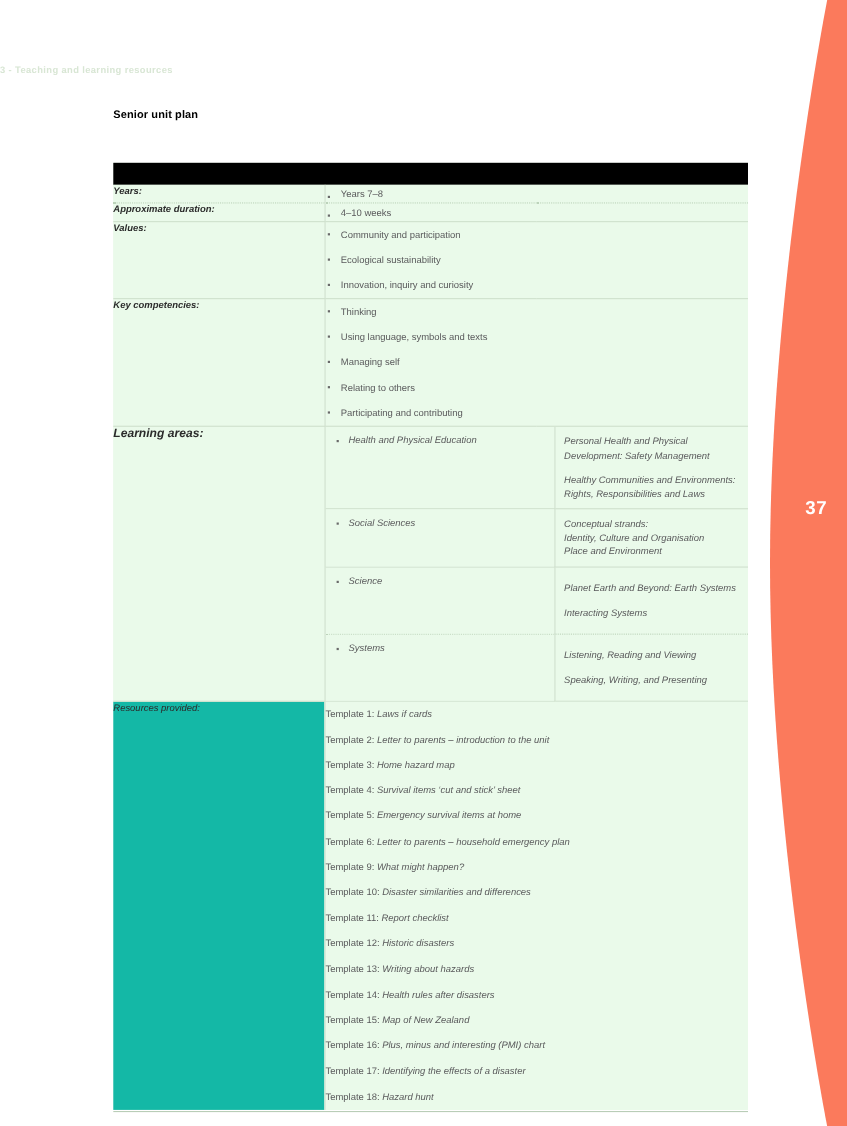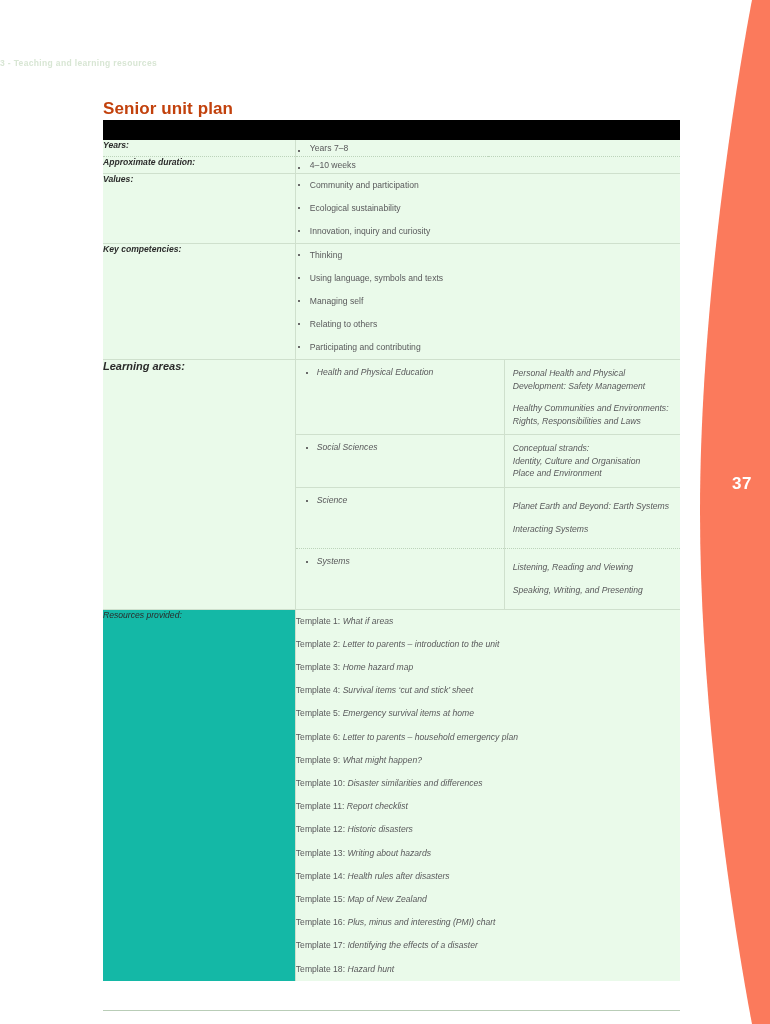--- a/index.html
+++ b/index.html
@@ -19,21 +19,21 @@
   .side-band {
     position: absolute;
     top: 0;
     right: 0;
     width: 80px;
     height: 1024px;
     pointer-events: none;
   }
   .page-number {
     position: absolute;
-    top: 474px;
+    top: 452px;
     right: 18px;
     color: #ffffff;
     font-size: 17px;
     font-weight: bold;
     letter-spacing: 0.5px;
   }
 
   
   .running-header {
     position: absolute;
@@ -44,30 +44,30 @@
     font-weight: bold;
     letter-spacing: 0.35px;
     color: #d8e6d4;
   }
 
   
   .page-title {
     position: absolute;
     top: 99px;
     left: 103px;
-    font-size: 17px;
-    font-weight: bold;
-    color: #c2410c;
+    font-size: 10px;
+    font-weight: bold;
+    color: #000000;
     letter-spacing: 0.1px;
   }
 
   
   .plan-table {
     position: absolute;
-    top: 120px;
+    top: 148px;
     left: 103px;
     width: 577px;
     border-collapse: collapse;
     table-layout: fixed;
     background: #eafaea;
   }
   .plan-table td {
     vertical-align: top;
     padding: 0;
   }
@@ -321,21 +321,21 @@
         </tr>
       </tbody>
           </table>
     </td>
   </tr>
 
   <tr>
     <td class="res-label">Resources provided:</td>
     <td class="res-cell" colspan="2">
       <ul class="res-list">
-        <li><span>Template 1: </span><span class="tpl-title">What if areas</span></li>
+        <li><span>Template 1: </span><span class="tpl-title">Laws if cards</span></li>
         <li><span>Template 2: </span><span class="tpl-title">Letter to parents – introduction to the unit</span></li>
         <li><span>Template 3: </span><span class="tpl-title">Home hazard map</span></li>
         <li><span>Template 4: </span><span class="tpl-title">Survival items ‘cut and stick’ sheet</span></li>
         <li><span>Template 5: </span><span class="tpl-title">Emergency survival items at home</span></li>
         <li><span>Template 6: </span><span class="tpl-title">Letter to parents – household emergency plan</span></li>
         <li><span>Template 9: </span><span class="tpl-title">What might happen?</span></li>
         <li><span>Template 10: </span><span class="tpl-title">Disaster similarities and differences</span></li>
         <li><span>Template 11: </span><span class="tpl-title">Report checklist</span></li>
         <li><span>Template 12: </span><span class="tpl-title">Historic disasters</span></li>
         <li><span>Template 13: </span><span class="tpl-title">Writing about hazards</span></li>

